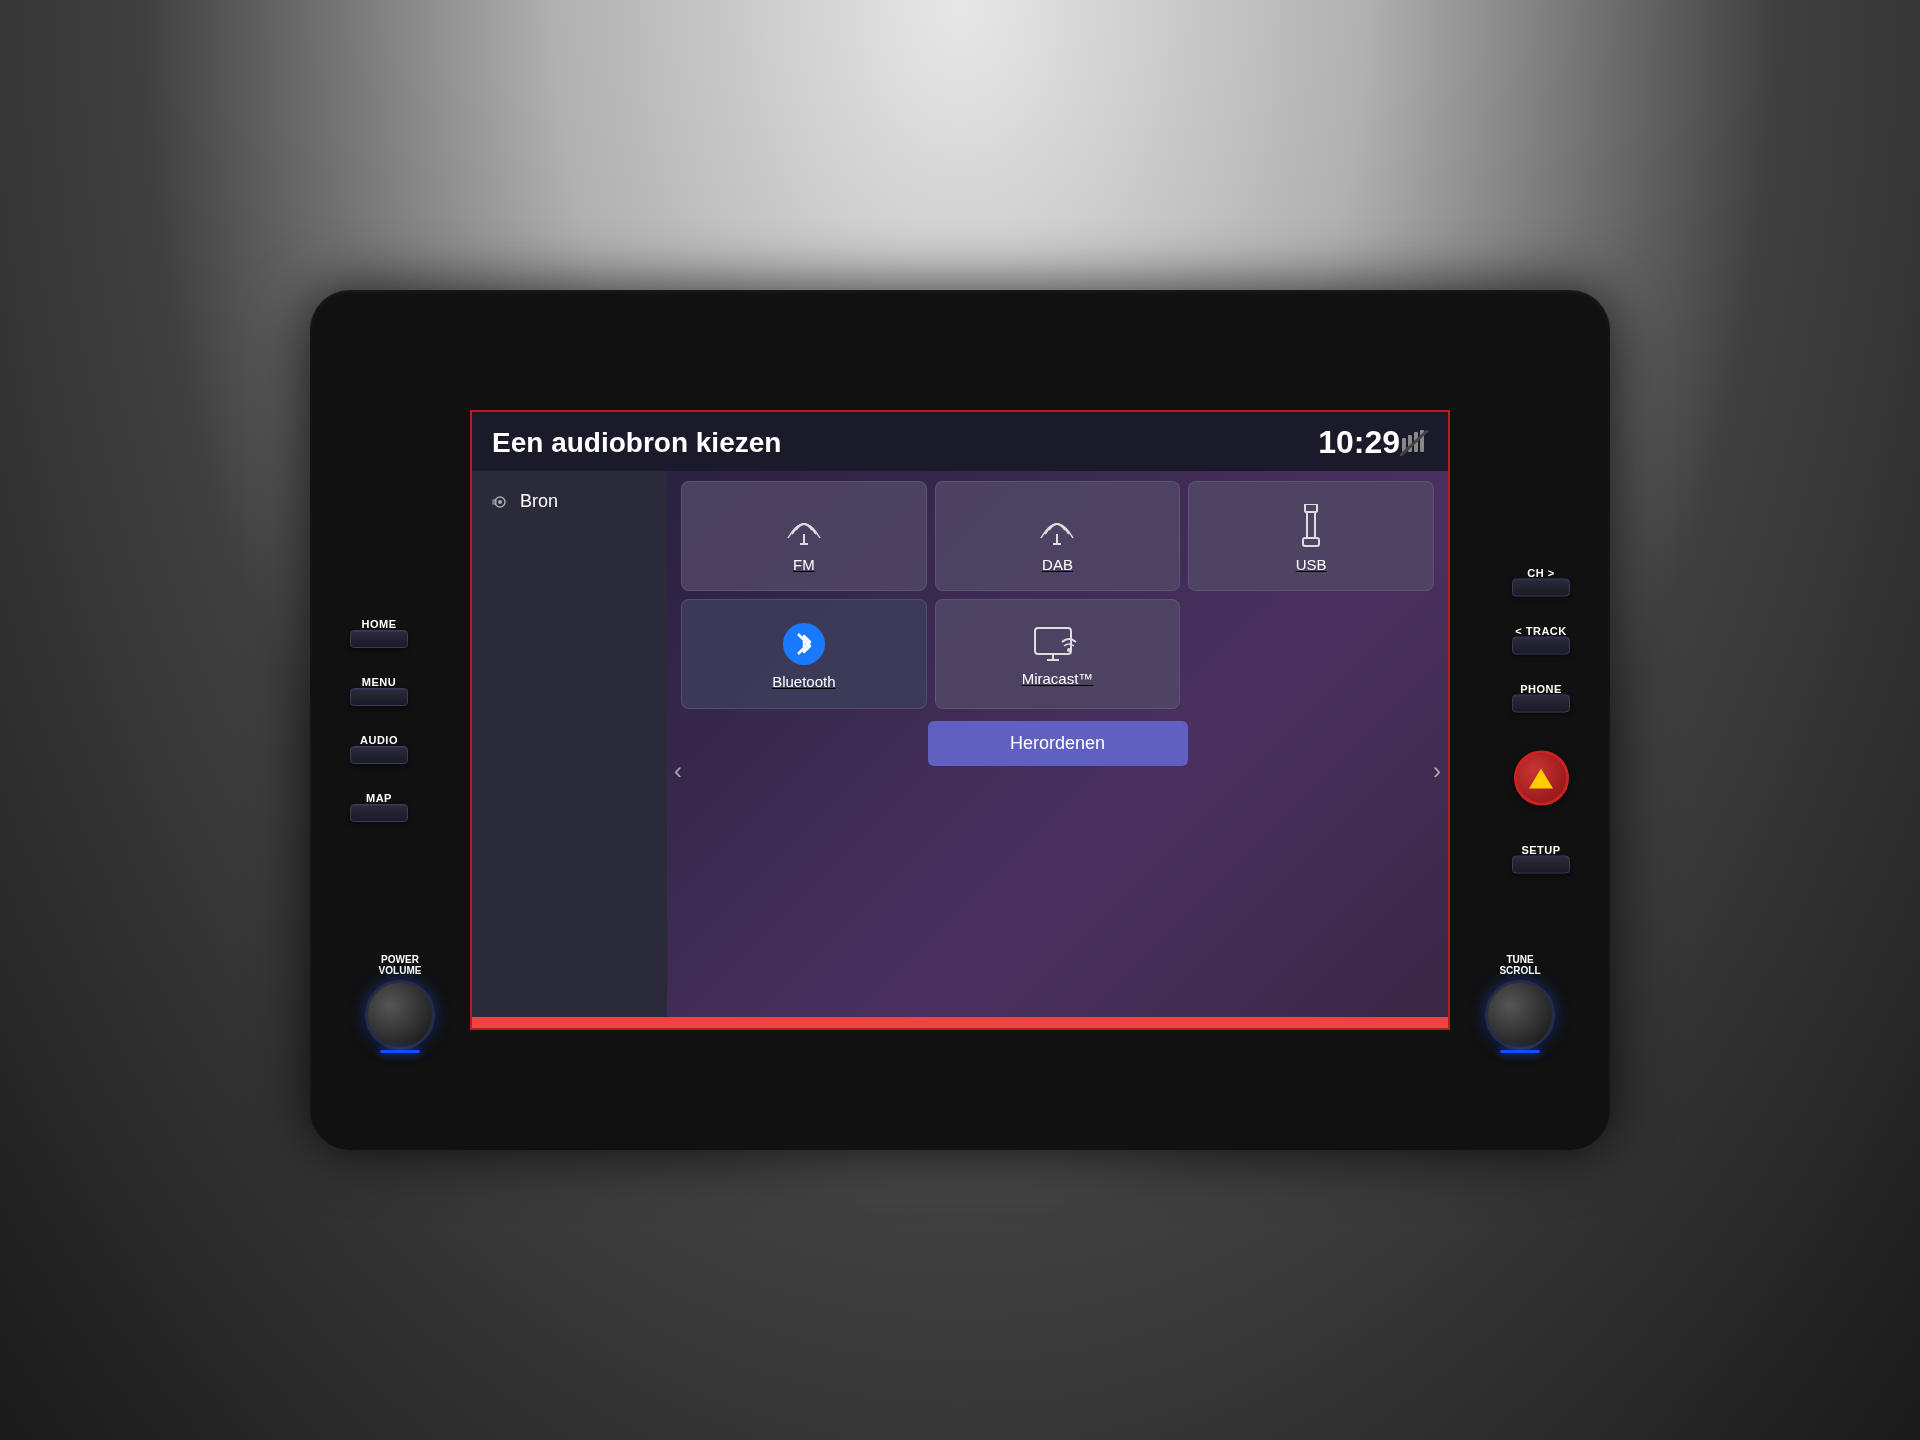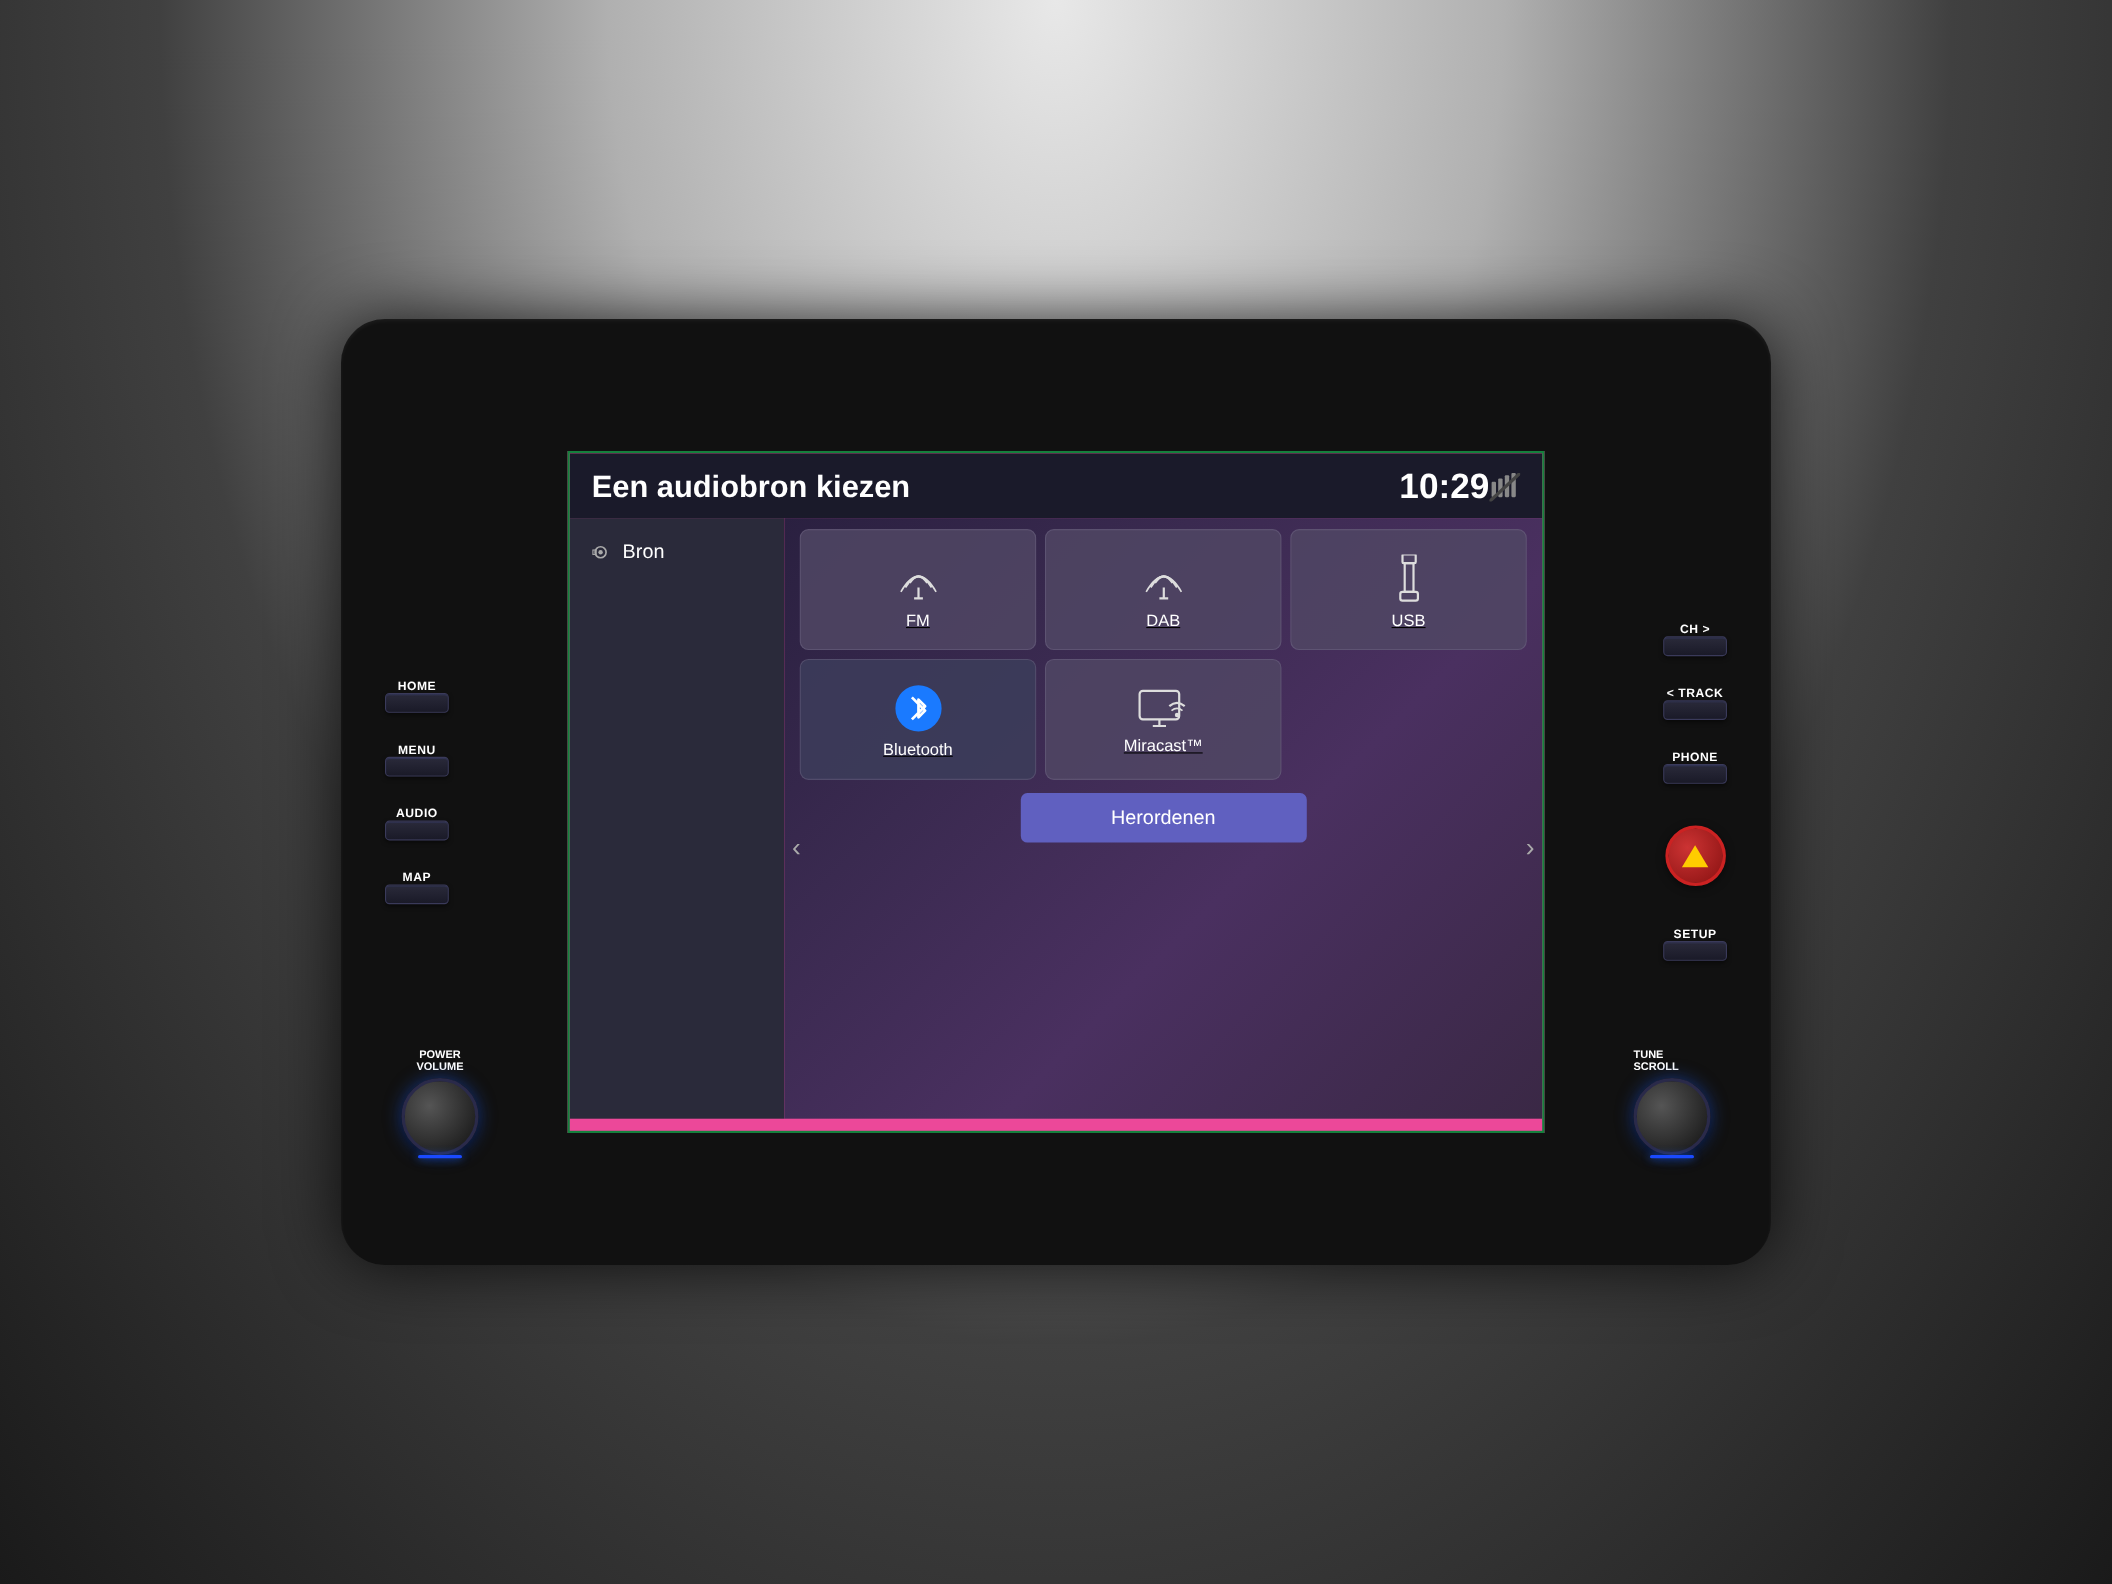--- a/index.html
+++ b/index.html
@@ -118,26 +118,26 @@
       transform: translateX(-50%);
       width: 40px;
       height: 3px;
       background: #1a4aff;
       border-radius: 2px;
       box-shadow: 0 0 8px rgba(30,100,255,0.8);
     }
 
     
     .screen {
-      width: 888px;
+      width: 980px;
       height: 620px;
-      background: #ec4899;
+      background: #ef4444;
       position: relative;
       overflow: hidden;
-      border: 2px solid #15803d;
+      border: 2px solid #b91c1c;
     }
 
     
     .screen-header {
       display: flex;
       align-items: center;
       justify-content: space-between;
       padding: 12px 20px 10px 20px;
       background: #1a1a2a;
     }
@@ -469,21 +469,21 @@
             <div class="nav-arrow nav-arrow-right">›</div>
 
             <button class="reorder-btn">Herordenen</button>
 
           </div>
         </div>
       </div>
     </div>
 
     <div class="knob-right">
-      <div style="color:#fff;font-size:10px;font-weight:bold;text-align:left;margin-bottom:4px;white-space:pre-line;">TUNE
+      <div style="color:#fff;font-size:10px;font-weight:bold;text-align:center;margin-bottom:4px;white-space:pre-line;">TUNE
 SCROLL</div>
       <div class="knob"></div>
     </div>
 
     <div class="right-buttons">
       <div class="hw-btn-group">
         <span class="hw-btn-label">CH &gt;</span>
         <div class="hw-btn"></div>
       </div>
       <div class="hw-btn-group">

